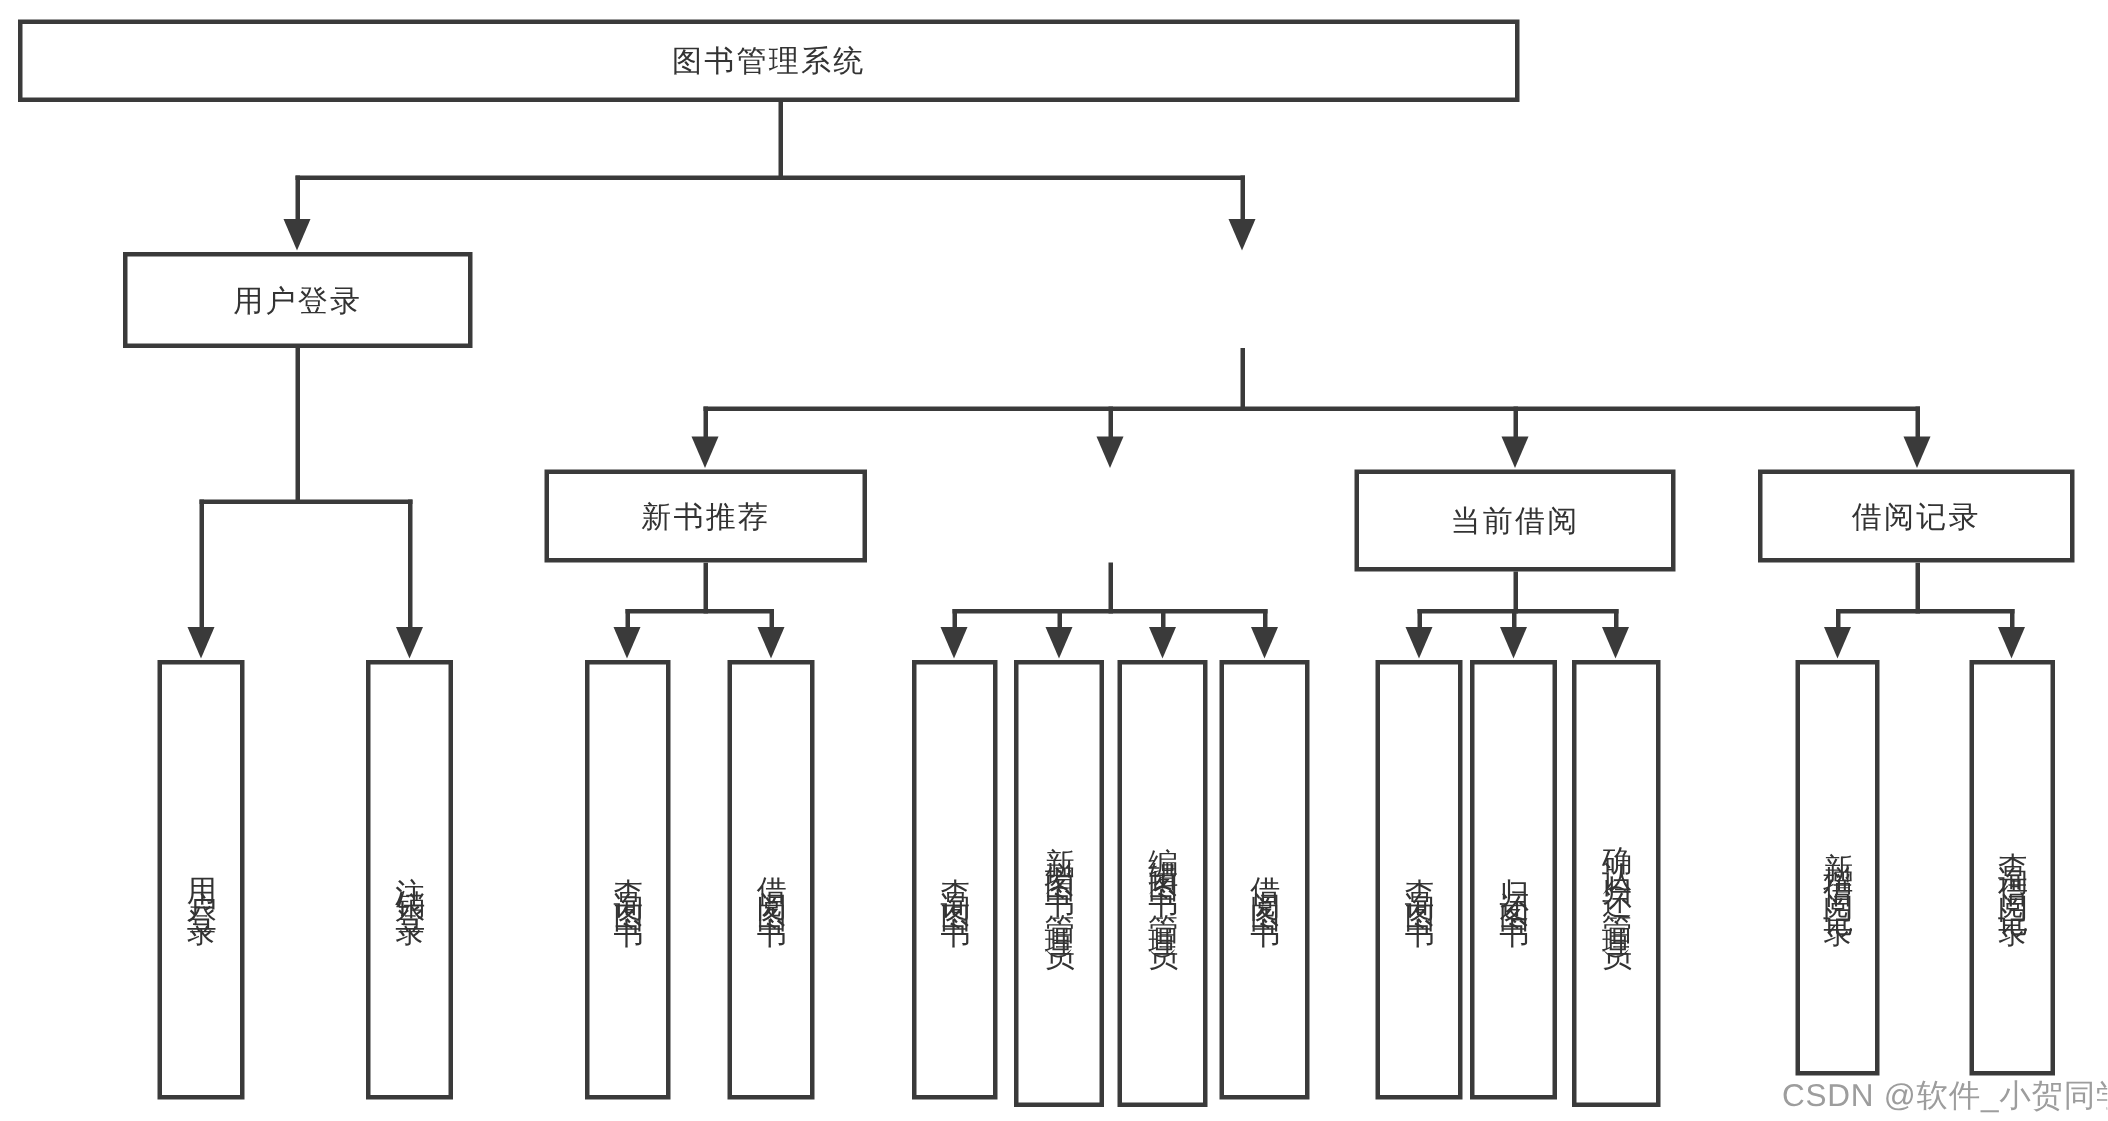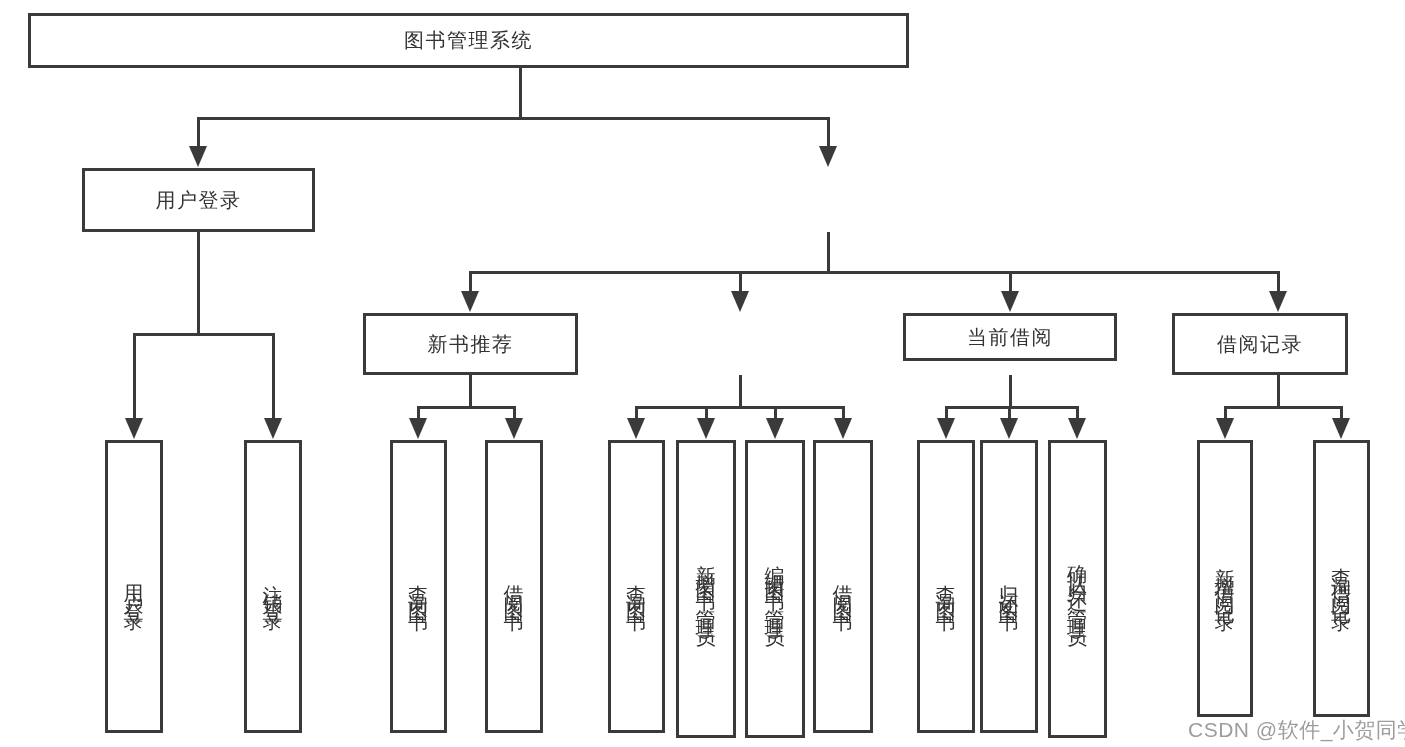--- a/index.html
+++ b/index.html
@@ -109,33 +109,33 @@
     <div class="cline" style="left: 1007.5px; top: 406px; width: 3px; height: 16px; background: rgb(58, 58, 58);"></div>
     <div class="arrowhead" style="left: 1000px; top: 418px; border-top-color: rgb(58, 58, 58);"></div>
     <div class="cline" style="left: 1075.5px; top: 406px; width: 3px; height: 16px; background: rgb(58, 58, 58);"></div>
     <div class="arrowhead" style="left: 1068px; top: 418px; border-top-color: rgb(58, 58, 58);"></div>
     <div class="cline" style="left: 1276.5px; top: 375px; width: 3px; height: 34px; background: rgb(58, 58, 58);"></div>
     <div class="cline" style="left: 1223.5px; top: 406px; width: 119px; height: 3px; background: rgb(58, 58, 58);"></div>
     <div class="cline" style="left: 1223.5px; top: 406px; width: 3px; height: 16px; background: rgb(58, 58, 58);"></div>
     <div class="arrowhead" style="left: 1216px; top: 418px; border-top-color: rgb(58, 58, 58);"></div>
     <div class="cline" style="left: 1339.5px; top: 406px; width: 3px; height: 16px; background: rgb(58, 58, 58);"></div>
     <div class="arrowhead" style="left: 1332px; top: 418px; border-top-color: rgb(58, 58, 58);"></div>
-    <div class="node h" style="left: 28px; top: 13px; width: 881px; height: 55px; border-color: rgb(58, 58, 58); background: rgb(255, 255, 255); color: rgb(51, 51, 51);">
+    <div class="node h" style="left: 12px; top: 13px; width: 1001px; height: 55px; border-color: rgb(58, 58, 58); background: rgb(255, 255, 255); color: rgb(51, 51, 51);">
       <span class="lbl">图书管理系统</span>
     </div>
     <div class="node h" style="left: 82px; top: 168px; width: 233px; height: 64px; border-color: rgb(58, 58, 58); background: rgb(255, 255, 255); color: rgb(51, 51, 51);">
       <span class="lbl">用户登录</span>
     </div>
     <div class="node h" style="left: 363px; top: 313px; width: 215px; height: 62px; border-color: rgb(58, 58, 58); background: rgb(255, 255, 255); color: rgb(51, 51, 51);">
       <span class="lbl">新书推荐</span>
     </div>
-    <div class="node h" style="left: 903px; top: 313px; width: 214px; height: 48px; border-color: rgb(58, 58, 58); background: rgb(255, 255, 255); color: rgb(51, 51, 51);">
+    <div class="node h" style="left: 903px; top: 313px; width: 214px; height: 68px; border-color: rgb(58, 58, 58); background: rgb(255, 255, 255); color: rgb(51, 51, 51);">
       <span class="lbl">当前借阅</span>
     </div>
-    <div class="node h" style="left: 1172px; top: 313px; width: 176px; height: 62px; border-color: rgb(58, 58, 58); background: rgb(255, 255, 255); color: rgb(51, 51, 51);">
+    <div class="node h" style="left: 1172px; top: 313px; width: 211px; height: 62px; border-color: rgb(58, 58, 58); background: rgb(255, 255, 255); color: rgb(51, 51, 51);">
       <span class="lbl">借阅记录</span>
     </div>
     <div class="node v" style="left: 105px; top: 440px; width: 58px; height: 293px; border-color: rgb(58, 58, 58); background: rgb(255, 255, 255); color: rgb(51, 51, 51);">
       <span class="lbl">用户登录</span>
     </div>
     <div class="node v" style="left: 244px; top: 440px; width: 58px; height: 293px; border-color: rgb(58, 58, 58); background: rgb(255, 255, 255); color: rgb(51, 51, 51);">
       <span class="lbl">注销登录</span>
     </div>
     <div class="node v" style="left: 390px; top: 440px; width: 57px; height: 293px; border-color: rgb(58, 58, 58); background: rgb(255, 255, 255); color: rgb(51, 51, 51);">
       <span class="lbl">查询图书</span>

